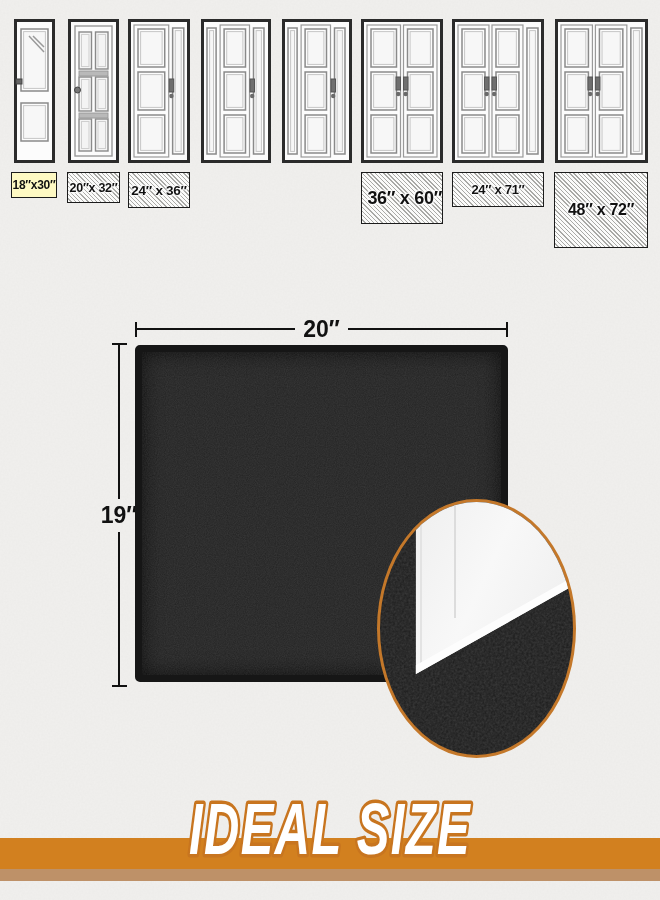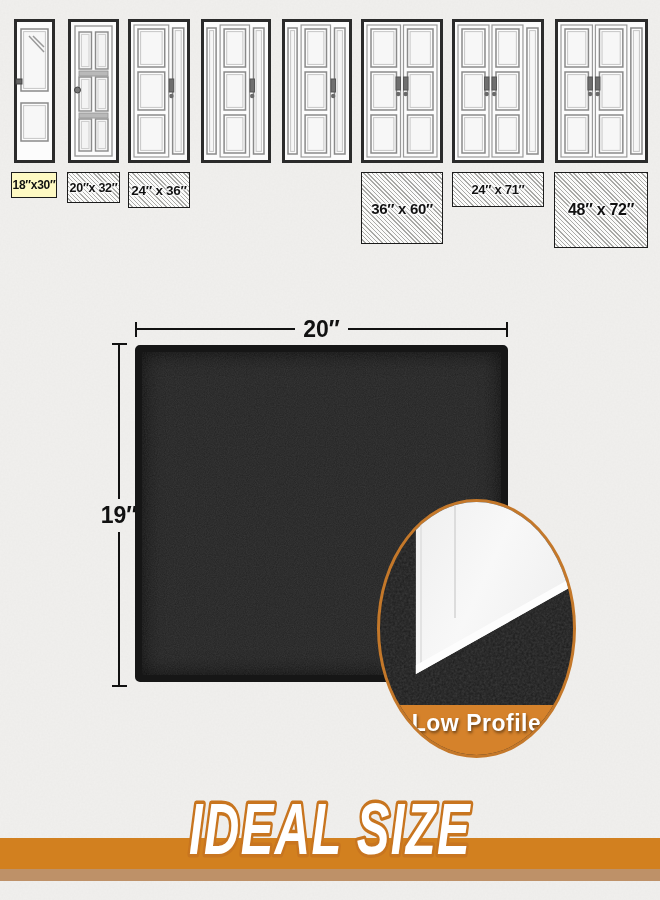--- a/index.html
+++ b/index.html
@@ -213,21 +213,21 @@
           <rect x="46.5" y="53" width="25.5" height="38" fill="none" stroke="#8a8a8a" stroke-width="1.5"></rect>
           <rect x="49.1" y="55.6" width="20.3" height="32.8" fill="#f7f7f7" stroke="#c6c6c6" stroke-width="1"></rect>
           <rect x="46.5" y="96" width="25.5" height="38" fill="none" stroke="#8a8a8a" stroke-width="1.5"></rect>
           <rect x="49.1" y="98.6" width="20.3" height="32.8" fill="#f7f7f7" stroke="#c6c6c6" stroke-width="1"></rect>
           <rect x="35" y="58" width="4.5" height="13" fill="#6f6f6f" stroke="#555" stroke-width="1"></rect>
           <circle cx="37.2" cy="75" r="2.2" fill="#6a6a6a"></circle>
           <rect x="42.5" y="58" width="4.5" height="13" fill="#6f6f6f" stroke="#555" stroke-width="1"></rect>
           <circle cx="44.7" cy="75" r="2.2" fill="#6a6a6a"></circle>
         </svg>
       </div>
-      <div class="size-label hatched" style="height: 72px; font-size: 15px;">
+      <div class="size-label hatched" style="height: 52px; font-size: 18px; justify-content: flex-end;">
         <span>36″ x 60″</span>
       </div>
     </div>
     <div class="door-col" style="left: 452px; width: 92px;">
       <div class="door-wrap" style="width: 92px;">
         <svg width="92" height="144" viewBox="0 0 92 144">
           <rect x="1.5" y="1.5" width="89" height="141" fill="#fcfcfc" stroke="#2b2b2b" stroke-width="3"></rect>
           <rect x="6" y="6" width="30.980000000000004" height="132" fill="none" stroke="#9a9a9a" stroke-width="1.2"></rect>
           <rect x="10" y="10" width="22.980000000000004" height="38" fill="none" stroke="#8a8a8a" stroke-width="1.5"></rect>
           <rect x="12.6" y="12.6" width="17.780000000000005" height="32.8" fill="#f7f7f7" stroke="#c6c6c6" stroke-width="1"></rect>
@@ -318,22 +318,19 @@
         <feTurbulence type="fractalNoise" baseFrequency="0.45" numOctaves="2"></feTurbulence>
       <feColorMatrix type="matrix" values="0 0 0 0 0.8  0 0 0 0 0.8  0 0 0 0 0.8  0 0 0 0.55 0"></feColorMatrix>
       </filter>
     <rect width="100%" height="100%" filter="url(#cn)" opacity="0.3"></rect>
   </svg>
   <div class="door-face">
     <div class="groove2"></div>
     <div class="groove"></div>
   </div>
   <div class="door-edge-strip"></div>
-  <div class="inset-band">
-    <span class="caption">Low Profile</span>
-  </div>
 </div>
 
 <div id="banner-band"></div>
 <div id="banner-strip"></div>
 <svg id="banner-title-svg" viewBox="0 0 660 80">
   <text transform="translate(330 66) scale(0.68 1)" x="0" y="0" text-anchor="middle" font-family="Liberation Sans, sans-serif" font-size="72" font-weight="bold" font-style="italic" letter-spacing="2" stroke="#C8751F" stroke-width="7" stroke-linejoin="round" paint-order="stroke" fill="#ffffff">IDEAL SIZE</text>
 </svg>
 
 </body></html>

